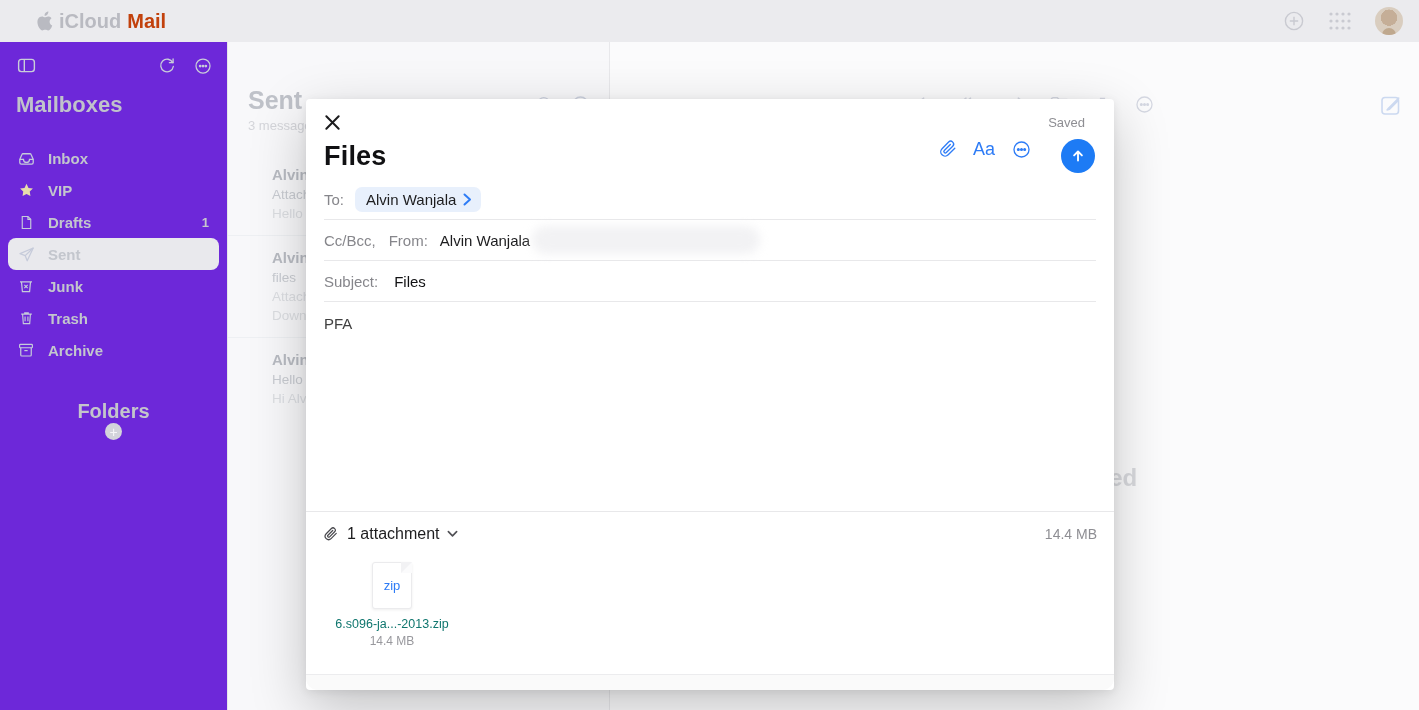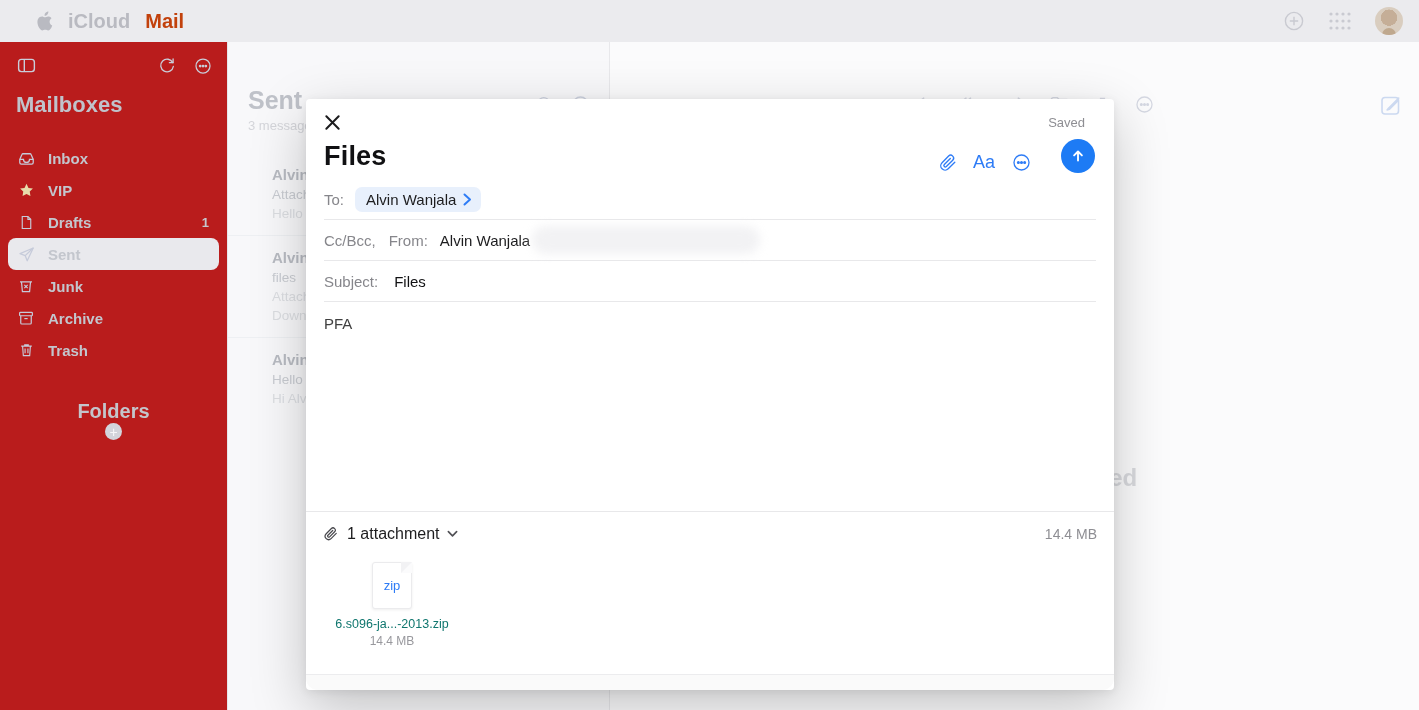--- a/index.html
+++ b/index.html
@@ -3,32 +3,32 @@
 <meta charset="utf-8">
 <style>
   * { margin:0; padding:0; box-sizing:border-box; }
   html,body { width:1419px; height:710px; overflow:hidden;
     font-family:"Liberation Sans","DejaVu Sans",sans-serif;
     background:#f8f8fa; -webkit-font-smoothing:antialiased; }
 
   
   .topbar { position:absolute; left:0; top:0; width:1419px; height:42px;
     background:#ebebee; display:flex; align-items:center; }
-  .brand { display:flex; align-items:center; gap:15px; margin-left:36px; font-size:20px; font-weight:600; }
+  .brand { display:flex; align-items:center; gap:6px; margin-left:36px; font-size:20px; font-weight:600; }
   .brand .apple { color:#b9bac1; display:flex; }
   .brand .icloud { color:#b9bac1; }
   .brand .mail { color:#c2410c; }
   .topbar-right { margin-left:auto; display:flex; align-items:center; gap:22px; margin-right:16px; color:#c9cad1; }
   .avatar { width:28px; height:28px; border-radius:50%;
     background:radial-gradient(circle at 50% 38%, #c5ae97 0 36%, #d9cdbf 37% 100%); position:relative; overflow:hidden; }
   .avatar::after{ content:""; position:absolute; left:7px; bottom:-4px; width:14px; height:11px;
     border-radius:7px 7px 0 0; background:#bfa88e; }
 
   .columns { position:absolute; top:42px; left:0; right:0; bottom:0; display:flex; }
-  .sidebar { width:228px; background:#b91c1c; border-right:1px solid #e6e6ea; position:relative; }
+  .sidebar { width:228px; background:#6d28d9; border-right:1px solid #e6e6ea; position:relative; }
   .sb-tools { display:flex; align-items:center; padding:13px 14px 0 16px; color:#c9cdd9; }
   .sb-tools .spacer { flex:1; }
   .sb-tools .ico { margin-left:16px; display:flex; }
   .sb-tools .ico:first-child { margin-left:0; }
   .sb-title { margin:16px 0 0 16px; font-size:22px; font-weight:700; color:#c0c3cb; }
   .sb-list { margin-top:24px;font-weight:bold; }
   .sb-item { display:flex; align-items:center; height:32px; margin:0 8px; padding:0 6px 0 8px;
     border-radius:8px; color:#c3c6cd; font-size:15px; }
   .sb-item .sb-ico { width:20px; display:flex; justify-content:center; margin-right:12px; color:#c6cbda; }
   .sb-item.selected { background:#e9e9ed; }
@@ -58,21 +58,21 @@
   
   .modal { position:absolute; left:306px; top:99px; width:808px; height:591px; background:#ffffff;
     border-radius:4px; box-shadow:0 18px 55px rgba(0,0,0,.22), 0 2px 10px rgba(0,0,0,.08);
     display:flex; flex-direction:column; z-index:10; }
   .m-header { display:flex; justify-content:space-between; align-items:flex-start;
     padding:14px 16px 0 17px; height:34px; }
   .m-close { width:20px; height:20px; border:none; background:none; color:#1b1b1d; cursor:pointer; display:flex; padding:0; }
   .m-saved { font-size:13px; color:#8e8e93; padding:2px 13px 0 0; }
   .m-titlebar { display:flex; align-items:center; padding:0 19px 0 18px; height:46px; }
   .m-title { font-size:27px; font-weight:700; color:#111113; letter-spacing:.2px; flex:1; }
-  .m-tools { display:flex; align-items:flex-end; gap:16px; color:#2e7cf6; }
+  .m-tools { display:flex; align-items:flex-start; gap:16px; color:#2e7cf6; }
   .m-aa { font-size:18px; font-weight:500; color:#2e7cf6; }
   .m-send { width:34px; height:34px; border-radius:50%; background:#1d7bf5; border:none;
     display:flex; align-items:center; justify-content:center; margin-left:13px; cursor:pointer; }
   .m-row { display:flex; align-items:center; margin:0 18px; min-height:41px;
     border-bottom:1px solid #e8e8ea; font-size:15px; }
   .f-label { color:#86868b; }
   .chip { display:inline-flex; align-items:center; gap:7px; background:#e8f0fc; border-radius:7px;
     padding:4px 9px 4px 11px; margin-left:11px; color:#1d1d1f; font-size:15px; }
   .chip .chev { display:flex; color:#2e7cf6; }
   .from-val { color:#1d1d1f; margin-left:12px; }
@@ -208,36 +208,36 @@
         <span class="sb-ico">
           <svg width="18" height="18" viewBox="0 0 24 24" fill="none" stroke="currentColor" stroke-width="1.6">
               <path d="M4 6.5h16M6 6.5l1.2 13h9.6l1.2-13"></path>
               <path d="M9.8 10.5l4.4 4.4M14.2 10.5l-4.4 4.4"></path>
             </svg>
         </span>
         <span>Junk</span>
       </div>
       <div class="sb-item">
         <span class="sb-ico">
+          <svg width="17" height="18" viewBox="0 0 24 24" fill="none" stroke="currentColor" stroke-width="1.6">
+              <path d="M4.5 6.5h15M9.5 6.5V4.8h5v1.7M6.5 6.5l1 13.5h9l1-13.5"></path>
+              <path d="M10 10v6.5M14 10v6.5"></path>
+            </svg>
+        </span>
+        <span>Trash</span>
+      </div>
+      <div class="sb-item">
+        <span class="sb-ico">
           <svg width="18" height="18" viewBox="0 0 24 24" fill="none" stroke="currentColor" stroke-width="1.6">
               <rect x="3.5" y="4.5" width="17" height="4.5" rx="1"></rect>
               <path d="M5 9v9.5a1.5 1.5 0 0 0 1.5 1.5h11a1.5 1.5 0 0 0 1.5-1.5V9"></path>
               <path d="M9.8 12.8h4.4"></path>
             </svg>
         </span>
         <span>Archive</span>
-      </div>
-      <div class="sb-item">
-        <span class="sb-ico">
-          <svg width="17" height="18" viewBox="0 0 24 24" fill="none" stroke="currentColor" stroke-width="1.6">
-              <path d="M4.5 6.5h15M9.5 6.5V4.8h5v1.7M6.5 6.5l1 13.5h9l1-13.5"></path>
-              <path d="M10 10v6.5M14 10v6.5"></path>
-            </svg>
-        </span>
-        <span>Trash</span>
       </div>
     </div>
     <div class="sb-folders">
       <span class="f-title">Folders</span>
       <span class="plus-circle">+</span>
     </div>
   </div>
 
   <div class="msglist">
     <div class="ml-tools">

